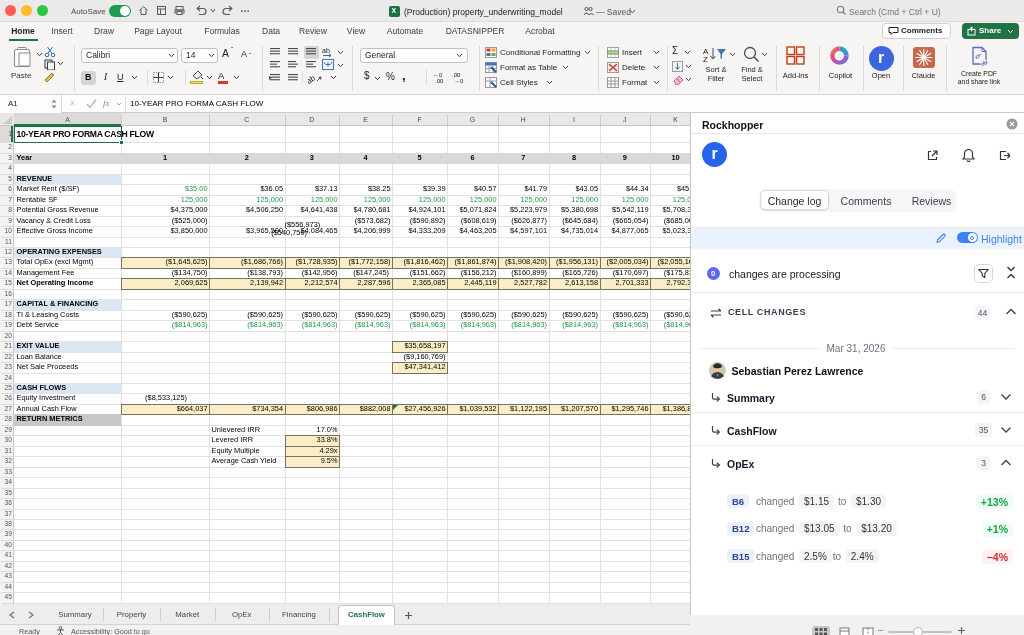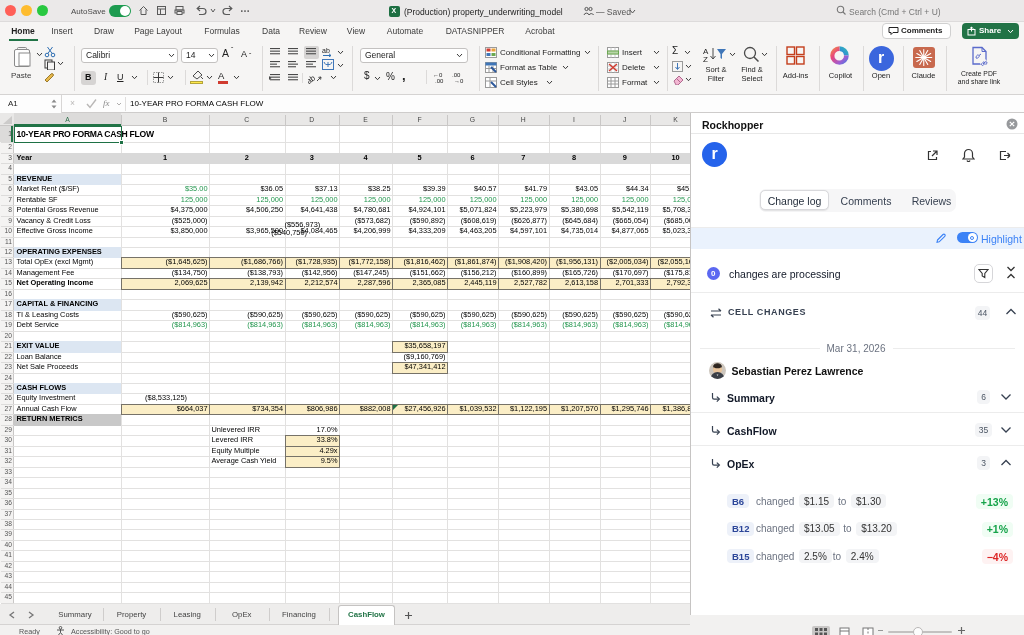--- a/index.html
+++ b/index.html
@@ -794,21 +794,21 @@
 <svg style="position:absolute;left:8px;top:611px;" width="8" height="8" viewBox="0 0 8 8">
     <path d="M6 1 L2 4 L6 7" fill="none" stroke="#777" stroke-width="1.3"></path>
   </svg>
 <svg style="position:absolute;left:27px;top:611px;" width="8" height="8" viewBox="0 0 8 8">
     <path d="M2 1 L6 4 L2 7" fill="none" stroke="#777" stroke-width="1.3"></path>
   </svg>
 <div style="position:absolute;left:75.0px;top:610px;transform:translateX(-50%);font-size:7.8px;font-weight:400;color:#444;white-space:nowrap;">Summary</div>
 <div style="position:absolute;left:103px;top:608px;width:1px;height:13px;background:#cfcdcc;"></div>
 <div style="position:absolute;left:131.5px;top:610px;transform:translateX(-50%);font-size:7.8px;font-weight:400;color:#444;white-space:nowrap;">Property</div>
 <div style="position:absolute;left:160px;top:608px;width:1px;height:13px;background:#cfcdcc;"></div>
-<div style="position:absolute;left:187.25px;top:610px;transform:translateX(-50%);font-size:7.8px;font-weight:400;color:#444;white-space:nowrap;">Leasing</div>
+<div style="position:absolute;left:187.25px;top:610px;transform:translateX(-50%);font-size:7.8px;font-weight:400;color:#444;white-space:nowrap;">Market</div>
 <div style="position:absolute;left:214.5px;top:608px;width:1px;height:13px;background:#cfcdcc;"></div>
 <div style="position:absolute;left:241.75px;top:610px;transform:translateX(-50%);font-size:7.8px;font-weight:400;color:#444;white-space:nowrap;">OpEx</div>
 <div style="position:absolute;left:269px;top:608px;width:1px;height:13px;background:#cfcdcc;"></div>
 <div style="position:absolute;left:299.0px;top:610px;transform:translateX(-50%);font-size:7.8px;font-weight:400;color:#444;white-space:nowrap;">Financing</div>
 <div style="position:absolute;left:329px;top:608px;width:1px;height:13px;background:#cfcdcc;"></div>
 <div style="position:absolute;left:338px;top:604.5px;width:57px;height:20px;background:#fff;border:1px solid #c5c3c2;border-bottom:0;border-radius:3px 3px 0 0;"></div>
 <div style="position:absolute;left:366.5px;top:610px;transform:translateX(-50%);font-size:7.8px;font-weight:700;color:#217346;white-space:nowrap;">CashFlow</div>
 <svg style="position:absolute;left:404px;top:611px;" width="9" height="9" viewBox="0 0 9 9">
     <path d="M4.5 1 V8 M1 4.5 H8" stroke="#555" stroke-width="1.2"></path>
   </svg>

